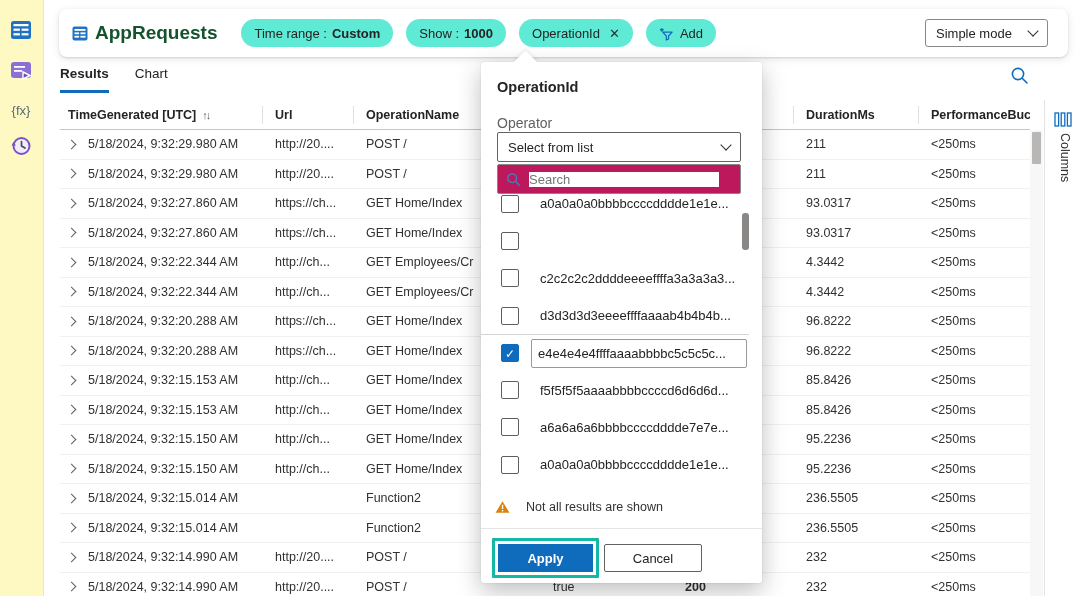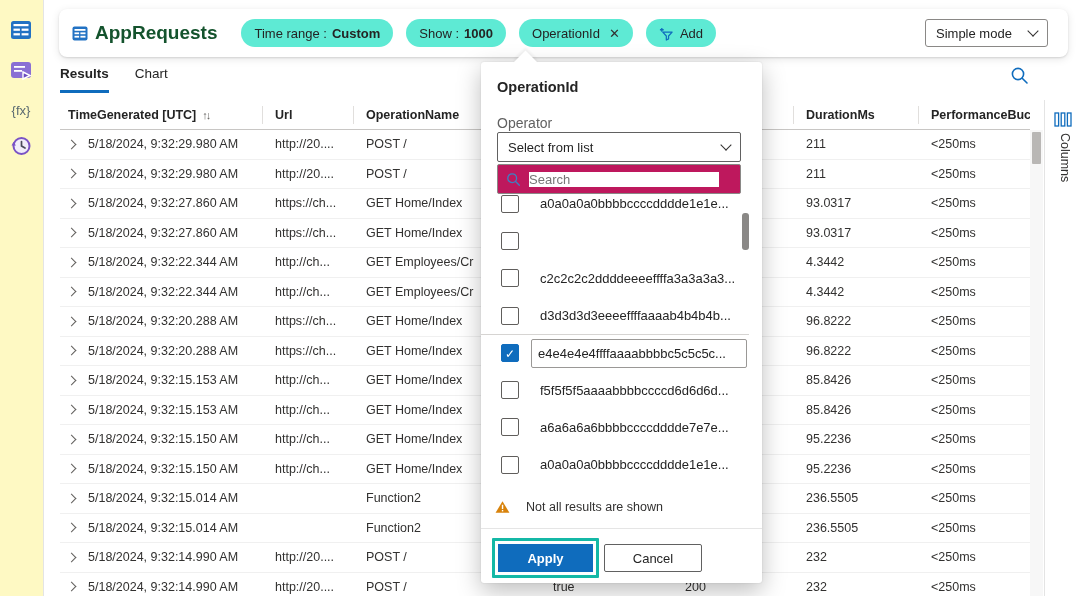--- a/index.html
+++ b/index.html
@@ -36,21 +36,21 @@
   .ghead { display:flex; height:30px; align-items:center; font-weight:bold; color:#242424; border-bottom:1px solid #c8c6c4;justify-content:flex-end; }
   .ghead .hc { height:18px; line-height:18px; border-left:1px solid #e1dfdd; padding-left:12px; overflow:hidden; white-space:nowrap; cursor:pointer; }
   .ghead .hc.first { border-left:none; padding-left:8px; }
   .sorticons { font-weight:normal; color:#605e5c; font-size:11px; margin-left:6px; letter-spacing:-2px; }
   .grow { display:flex; height:29.5px; align-items:center; border-bottom:1px solid #f0f0f0; white-space:nowrap; cursor:pointer; }
   .cell { overflow:hidden; padding-left:13px; color:#323130; }
   .c-time { width:202px; display:flex; align-items:center; padding-left:8px; }
   .c-url  { width:91px; }
   .c-op   { width:187px; }
   .c-succ { width:132px; }
-  .c-res  { width:121px; }
+  .c-res  { width:121px;font-weight:bold; }
   .c-dur  { width:125px; }
   .c-buck { width:112px; }
   .rowchev { width:7px; height:7px; border-right:1.5px solid #605e5c; border-top:1.5px solid #605e5c; transform:rotate(45deg); margin-right:13px; flex:0 0 auto; }
   .timetxt { overflow:hidden; }
 
   
   .vscroll { position:absolute; left:1030px; top:130px; width:13px; height:466px; background:#f7f7f7; cursor:pointer; }
   .vthumb { position:absolute; left:2px; top:2px; width:9px; height:32px; background:#b9b7b5; border-radius:1px; }
   .colrail { position:absolute; left:1044px; top:100px; width:37px; height:496px; border-left:1px solid #e4e4e4; background:#fff; }
   .colbtn { margin:12px auto 6px auto; width:18px; display:block; cursor:pointer; }

